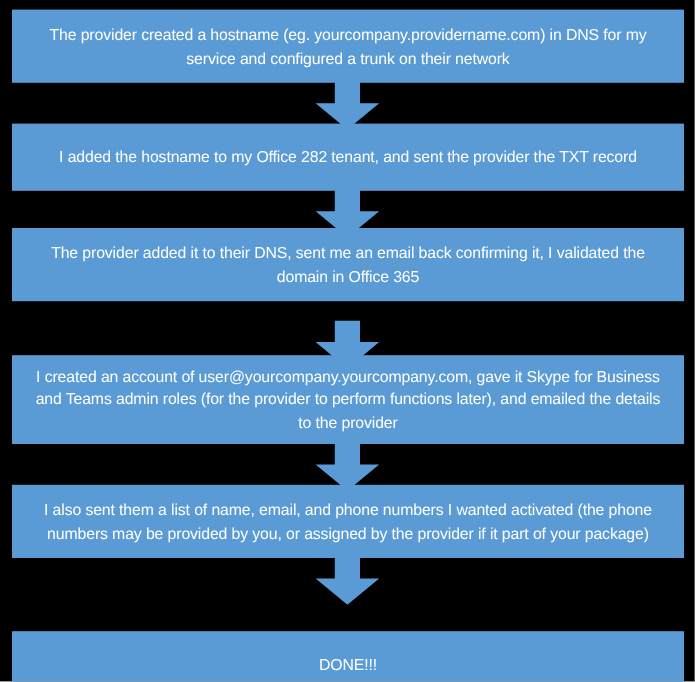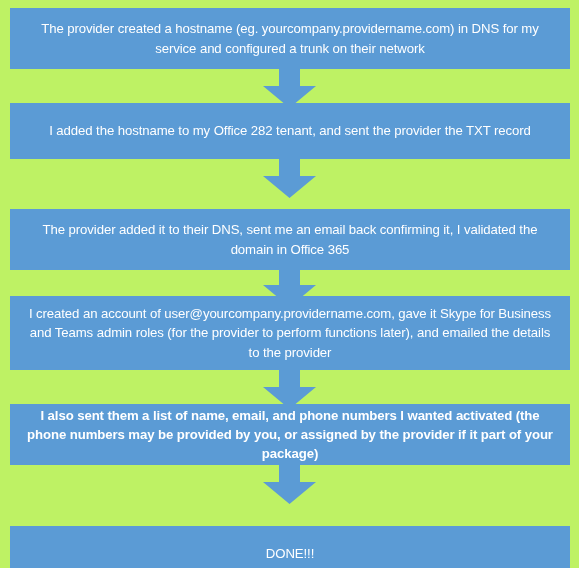--- a/index.html
+++ b/index.html
@@ -11,21 +11,21 @@
   body {
     width: 579px;
     height: 568px;
     overflow: hidden;
     font-family: "Liberation Sans", sans-serif;
   }
   #flow-root {
     position: relative;
     width: 579px;
     height: 568px;
-    background: #bef264;
+    background: #000000;
   }
   .step-box {
     position: absolute;
     left: 10px;
     width: 560px;
     box-sizing: border-box;
     background: #5B9BD5;
     color: #ffffff;
     display: flex;
     align-items: center;
@@ -36,23 +36,23 @@
     line-height: 1.45;
     letter-spacing: -0.1px;
     -webkit-font-smoothing: antialiased;
   }
   .step-box .step-text {
     display: block;
     width: 100%;
   }
   .box-1 { top: 8px;   height: 61px; }
   .box-2 { top: 103px; height: 56px; }
-  .box-3 { top: 209px; height: 61px; }
+  .box-3 { top: 190px; height: 61px; }
   .box-4 { top: 296px; height: 74px; }
-  .box-5 { top: 404px; height: 61px; font-weight: bold; }
+  .box-5 { top: 404px; height: 61px; }
   .box-6 { top: 526px; height: 56px; }
 
   .arrow {
     position: absolute;
     left: 263px;
     width: 53px;
     height: 40px;
   }
   .arrow svg {
     display: block;
@@ -94,21 +94,21 @@
     <span class="step-text">The provider added it to their DNS, sent me an email back confirming it, I validated the domain in Office 365</span>
   </div>
 
   <div class="arrow arrow-3">
     <svg viewBox="0 0 53 40" xmlns="http://www.w3.org/2000/svg" aria-hidden="true">
       <polygon points="16,0 37,0 37,18 53,18 26.5,40 0,18 16,18" fill="#5B9BD5"></polygon>
     </svg>
   </div>
 
   <div class="step-box box-4">
-    <span class="step-text">I created an account of user@yourcompany.providername.com, gave it Skype for Business and Teams admin roles (for the provider to perform functions later), and emailed the details to the provider</span>
+    <span class="step-text">I created an account of user@yourcompany.yourcompany.com, gave it Skype for Business and Teams admin roles (for the provider to perform functions later), and emailed the details to the provider</span>
   </div>
 
   <div class="arrow arrow-4">
     <svg viewBox="0 0 53 40" xmlns="http://www.w3.org/2000/svg" aria-hidden="true">
       <polygon points="16,0 37,0 37,18 53,18 26.5,40 0,18 16,18" fill="#5B9BD5"></polygon>
     </svg>
   </div>
 
   <div class="step-box box-5">
     <span class="step-text">I also sent them a list of name, email, and phone numbers I wanted activated (the phone numbers may be provided by you, or assigned by the provider if it part of your package)</span>

